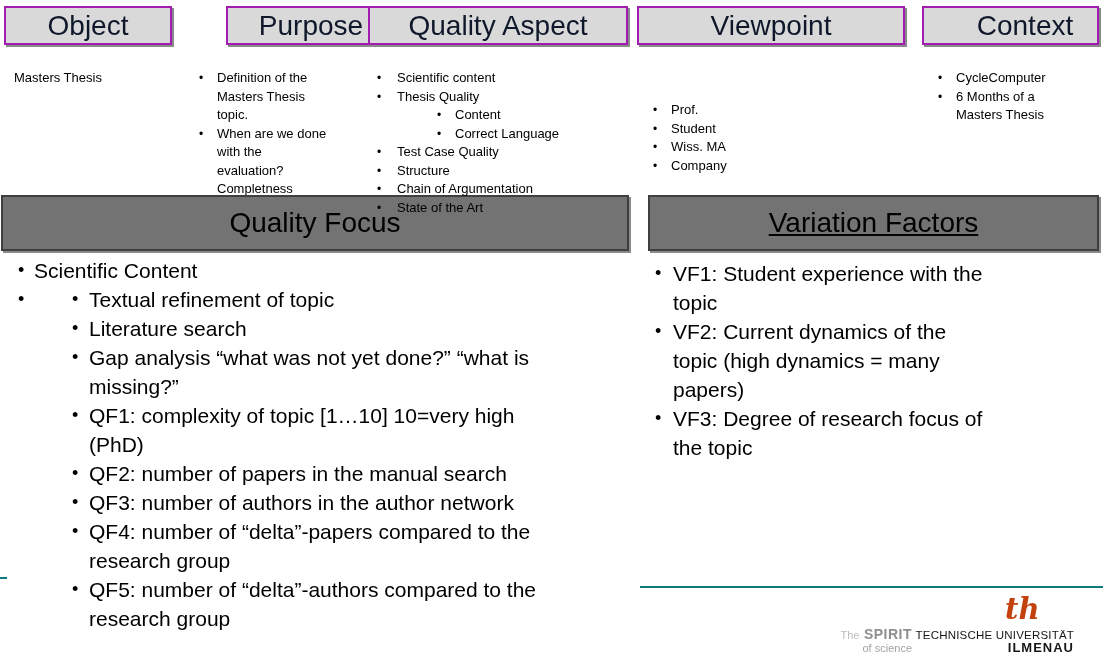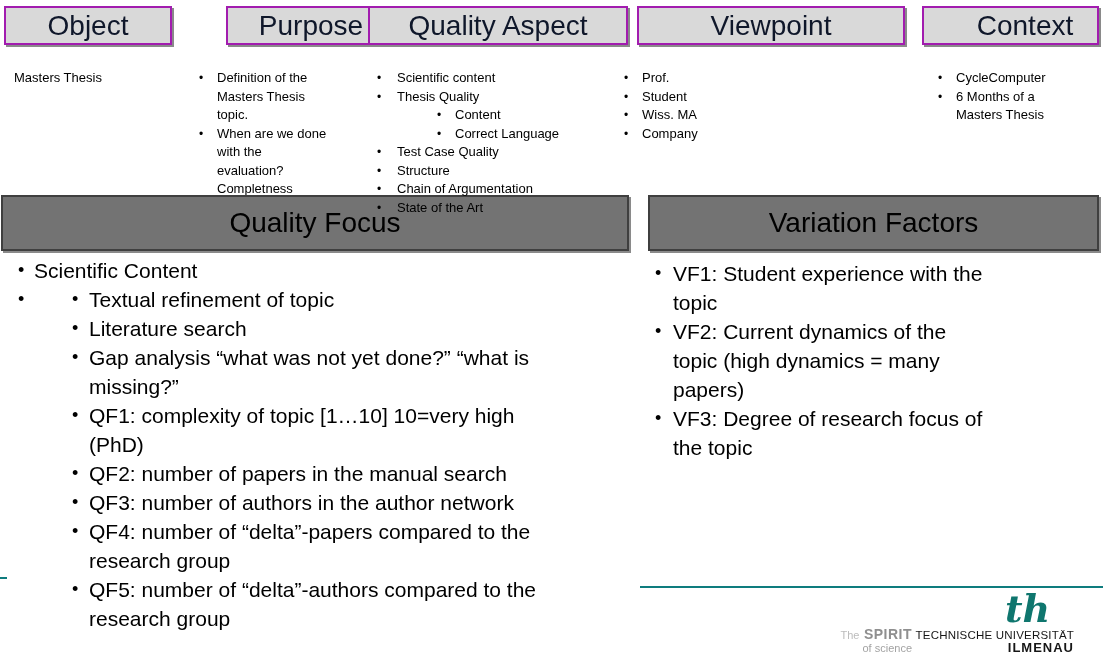--- a/index.html
+++ b/index.html
@@ -20,32 +20,32 @@
   .hdr-qa        { left:368px; width:260px; }
   .hdr-viewpoint { left:637px; width:268px; }
   .hdr-context   { left:922px; width:177px;padding-left:29px; }
   .hdr2 {
     position:absolute; top:195px; height:56px; background:#737373;
     border:2px solid #3f3f3f; box-shadow:2px 2px 0 #8a8a8a;
     display:flex; align-items:center; justify-content:center;
     font-size:28px; line-height:1; z-index:1;
   }
   .hdr2-qf { left:1px;   width:628px; }
-  .hdr2-vf { left:648px; width:451px; }
+  .hdr2-vf { left:648px; width:451px;text-decoration:underline; }
 
   
   .small-list { list-style:none; position:absolute; top:69px; font-size:13px; line-height:18.5px; }
   .small-list li { position:relative; padding-left:20px; }
   .small-list li::before { content:"\2022"; position:absolute; left:2px; top:0; font-size:12px; }
   .small-list .ln { display:block; }
   .purpose-list { left:197px; width:140px; }
   .qa-list      { left:375px; width:256px; z-index:4; }
   .qa-list li { padding-left:22px; }
   .qa-list li.sub { margin-left:60px; padding-left:20px; }
-  .vp-list  { left:622px; width:150px; }
+  .vp-list  { left:651px; width:150px;margin-top:32px; }
   .ctx-list { left:936px; width:125px; }
   .obj-text { position:absolute; left:14px; top:69px; font-size:13px; line-height:18.5px; }
 
   
   .big-list { list-style:none; position:absolute; font-size:21px; line-height:29px; }
   .big-list li { position:relative; padding-left:18px; }
   .big-list li::before { content:"\2022"; position:absolute; left:0; top:0; font-size:18px; }
   .big-list .ln { display:block; }
   .qf-list { left:18px; top:256px; width:612px; }
   .qf-list > li.lead { padding-left:16px; }
@@ -61,21 +61,21 @@
   
   .spirit { position:absolute; top:627px; left:826px; width:86px; text-align:right; line-height:13px; }
   .spirit .the { font-size:11px; color:#bcbcbc; }
   .spirit .word { font-size:14px; font-weight:bold; color:#8f8f8f; letter-spacing:0.5px; }
   .spirit .sub { font-size:11px; color:#a3a3a3; }
   .tu { position:absolute; top:629px; right:29px; text-align:right; }
   .tu .name { font-size:11.5px; color:#161616; letter-spacing:0.2px; line-height:12px; white-space:nowrap; }
   .tu .city { font-size:13px; font-weight:bold; color:#161616; letter-spacing:1px; line-height:14px; }
   .tu-glyph {
     position:absolute; left:1005px; top:594px; font-family:"DejaVu Serif", serif;
-    font-style:italic; font-weight:bold; font-size:38px; line-height:30px; color:#0f766e;
+    font-style:italic; font-weight:bold; font-size:29px; line-height:30px; color:#c2410c;
   }
 </style>
 </head>
 <body>
 
 <div class="slide">
 
   <div class="hdr hdr-object">Object</div>
   <div class="hdr hdr-purpose">Purpose</div>
   <div class="hdr hdr-qa">Quality Aspect</div>

